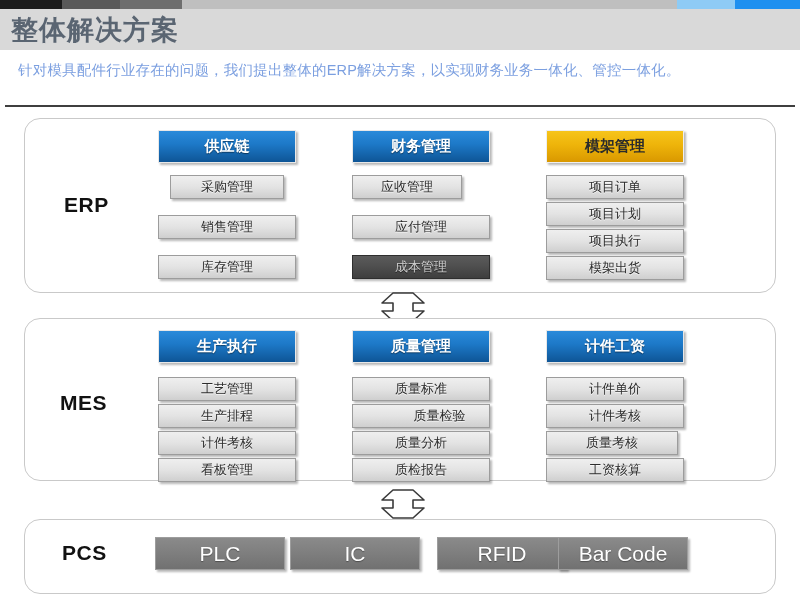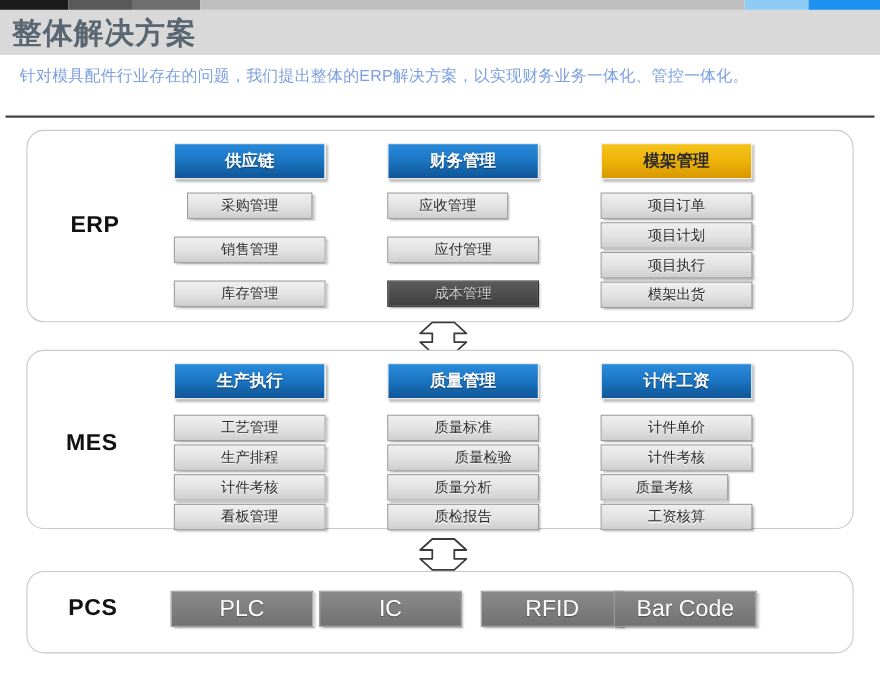--- a/index.html
+++ b/index.html
@@ -205,21 +205,21 @@
 
 <div class="box box-head" style="left:352px;top:330px;width:138px;">质量管理</div>
 <div class="box box-item" style="left:352px;top:377px;width:138px;">质量标准</div>
 <div class="box box-item" style="left:352px;top:404px;width:138px;padding-left:37px;">质量检验</div>
 <div class="box box-item" style="left:352px;top:431px;width:138px;">质量分析</div>
 <div class="box box-item" style="left:352px;top:458px;width:138px;">质检报告</div>
 
 <div class="box box-head" style="left:546px;top:330px;width:138px;">计件工资</div>
 <div class="box box-item" style="left:546px;top:377px;width:138px;">计件单价</div>
 <div class="box box-item" style="left:546px;top:404px;width:138px;">计件考核</div>
-<div class="box box-item" style="left:546px;top:431px;width:116px;">质量考核</div>
+<div class="box box-item" style="left:546px;top:431px;width:132px;">质量考核</div>
 <div class="box box-item" style="left:546px;top:458px;width:138px;">工资核算</div>
 
 <div class="connector conn-2">
   <svg width="64" height="30" viewBox="0 0 64 30" xmlns="http://www.w3.org/2000/svg">
     <path d="M22 1 L42 1 L53 11 L42 11 L42 19 L53 19 L42 29 L22 29 L11 19 L22 19 L22 11 L11 11 Z" fill="#ffffff" stroke="#3a3a3a" stroke-width="1.6" stroke-linejoin="round"></path>
   </svg>
 </div>
 
 <div class="layer layer-pcs"></div>
 <div class="layer-label lbl-pcs">PCS</div>

